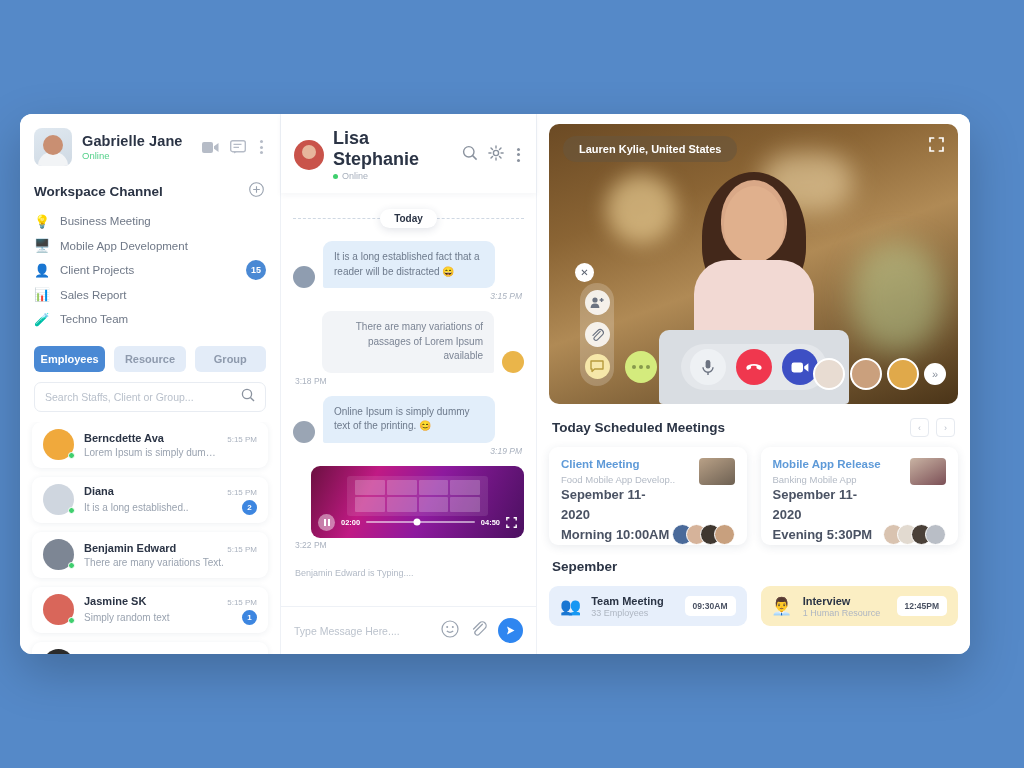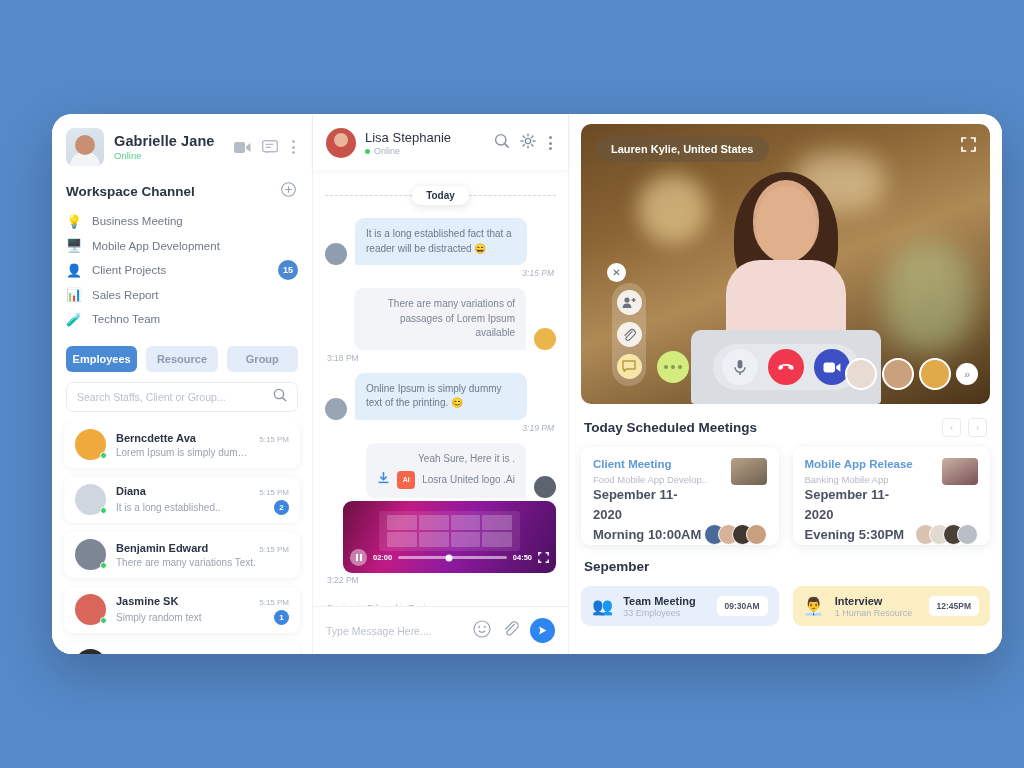--- a/index.html
+++ b/index.html
@@ -4,24 +4,24 @@
 <style>
   * { box-sizing: border-box; margin: 0; padding: 0; }
   html, body {
     width: 1024px; height: 768px;
     font-family: "Liberation Sans", sans-serif;
     background: #5589c8;
     overflow: hidden;
   }
   .app-window {
     position: absolute;
-    left: 52px; top: 114px;
+    left: 20px; top: 114px;
     width: 950px; height: 540px;
     background: #ffffff;
-    border-radius: 20px;
+    border-radius: 12px;
     box-shadow: 0 18px 50px rgba(0,0,0,0.22);
     display: flex;
     overflow: hidden;
   }
 
   
   .sidebar {
     width: 261px;
     background: #ffffff;
     border-right: 1px solid #eef1f6;
@@ -140,21 +140,21 @@
     display: flex; flex-direction: column; position: relative;
   }
   .chat-header {
     display: flex; align-items: center; gap: 9px;
     padding: 14px 13px 12px 13px;
     box-shadow: 0 2px 6px rgba(40,60,90,0.05);
     z-index: 3; background:#fff;
   }
   .ch-avatar { width: 30px; height: 30px; border-radius: 50%; background: #c9534a; flex:0 0 auto; position:relative; overflow:hidden;}
   .ch-avatar::after{content:"";position:absolute;left:8px;top:5px;width:14px;height:14px;border-radius:50%;background:#e7b69c;}
-  .ch-name { font-size: 13px; font-weight: 400; color: #2b3445; }
+  .ch-name { font-size: 18px; font-weight: 700; color: #2b3445; }
   .ch-status { font-size: 9px; color: #a8b0bd; display: flex; align-items: center; gap: 4px; margin-top: 1px; }
   .ch-status .d { width: 5px; height: 5px; border-radius: 50%; background: #3fcf6e; }
   .ch-icons { margin-left: auto; display: flex; align-items: center; gap: 10px; color: #8a929e; }
 
   .messages { flex: 1; padding: 10px 12px 0 12px; overflow: hidden; position: relative; }
   .day-divider { position: relative; text-align: center; margin: 5px 0 13px 0; }
   .day-divider::before {
     content: ""; position: absolute; left: 0; right: 0; top: 50%;
     border-top: 1px dashed #cfd8e3;
   }
@@ -537,37 +537,20 @@
         <div class="bubble out">There are many variations of passages of Lorem Ipsum available</div>
       </div>
       <div class="msg-time left">3:18 PM</div>
 
       <div class="msg-row">
         <div class="m-avatar" style="background:#9aa5b4"></div>
         <div class="bubble in">Online Ipsum is simply dummy text of the printing. 😊</div>
       </div>
       <div class="msg-time right">3:19 PM</div>
 
-      <div class="msg-row out">
-        <div class="m-avatar" style="background:#5d6470"></div>
-        <div class="bubble out">
-          <div>Yeah Sure, Here it is .</div>
-          <div class="file-line">
-            <span class="dl-icon">
-              <svg width="13" height="13" viewBox="0 0 13 13">
-                  <line x1="6.5" y1="1" x2="6.5" y2="8" stroke="#3d86e0" stroke-width="1.5"></line>
-                  <path d="M3.4 5.6 L6.5 8.7 L9.6 5.6" fill="none" stroke="#3d86e0" stroke-width="1.5"></path>
-                  <line x1="1.6" y1="11.4" x2="11.4" y2="11.4" stroke="#3d86e0" stroke-width="1.5"></line>
-                </svg>
-            </span>
-            <span class="ai-chip">Ai</span>
-            <span class="file-name">Losra United logo .Ai</span>
-          </div>
-        </div>
-      </div>
 
       <div class="video-msg">
         <div class="vstrip"></div>
         <div class="vgrid">
             <i></i>
             <i></i>
             <i></i>
             <i></i>
             <i></i>
             <i></i>

